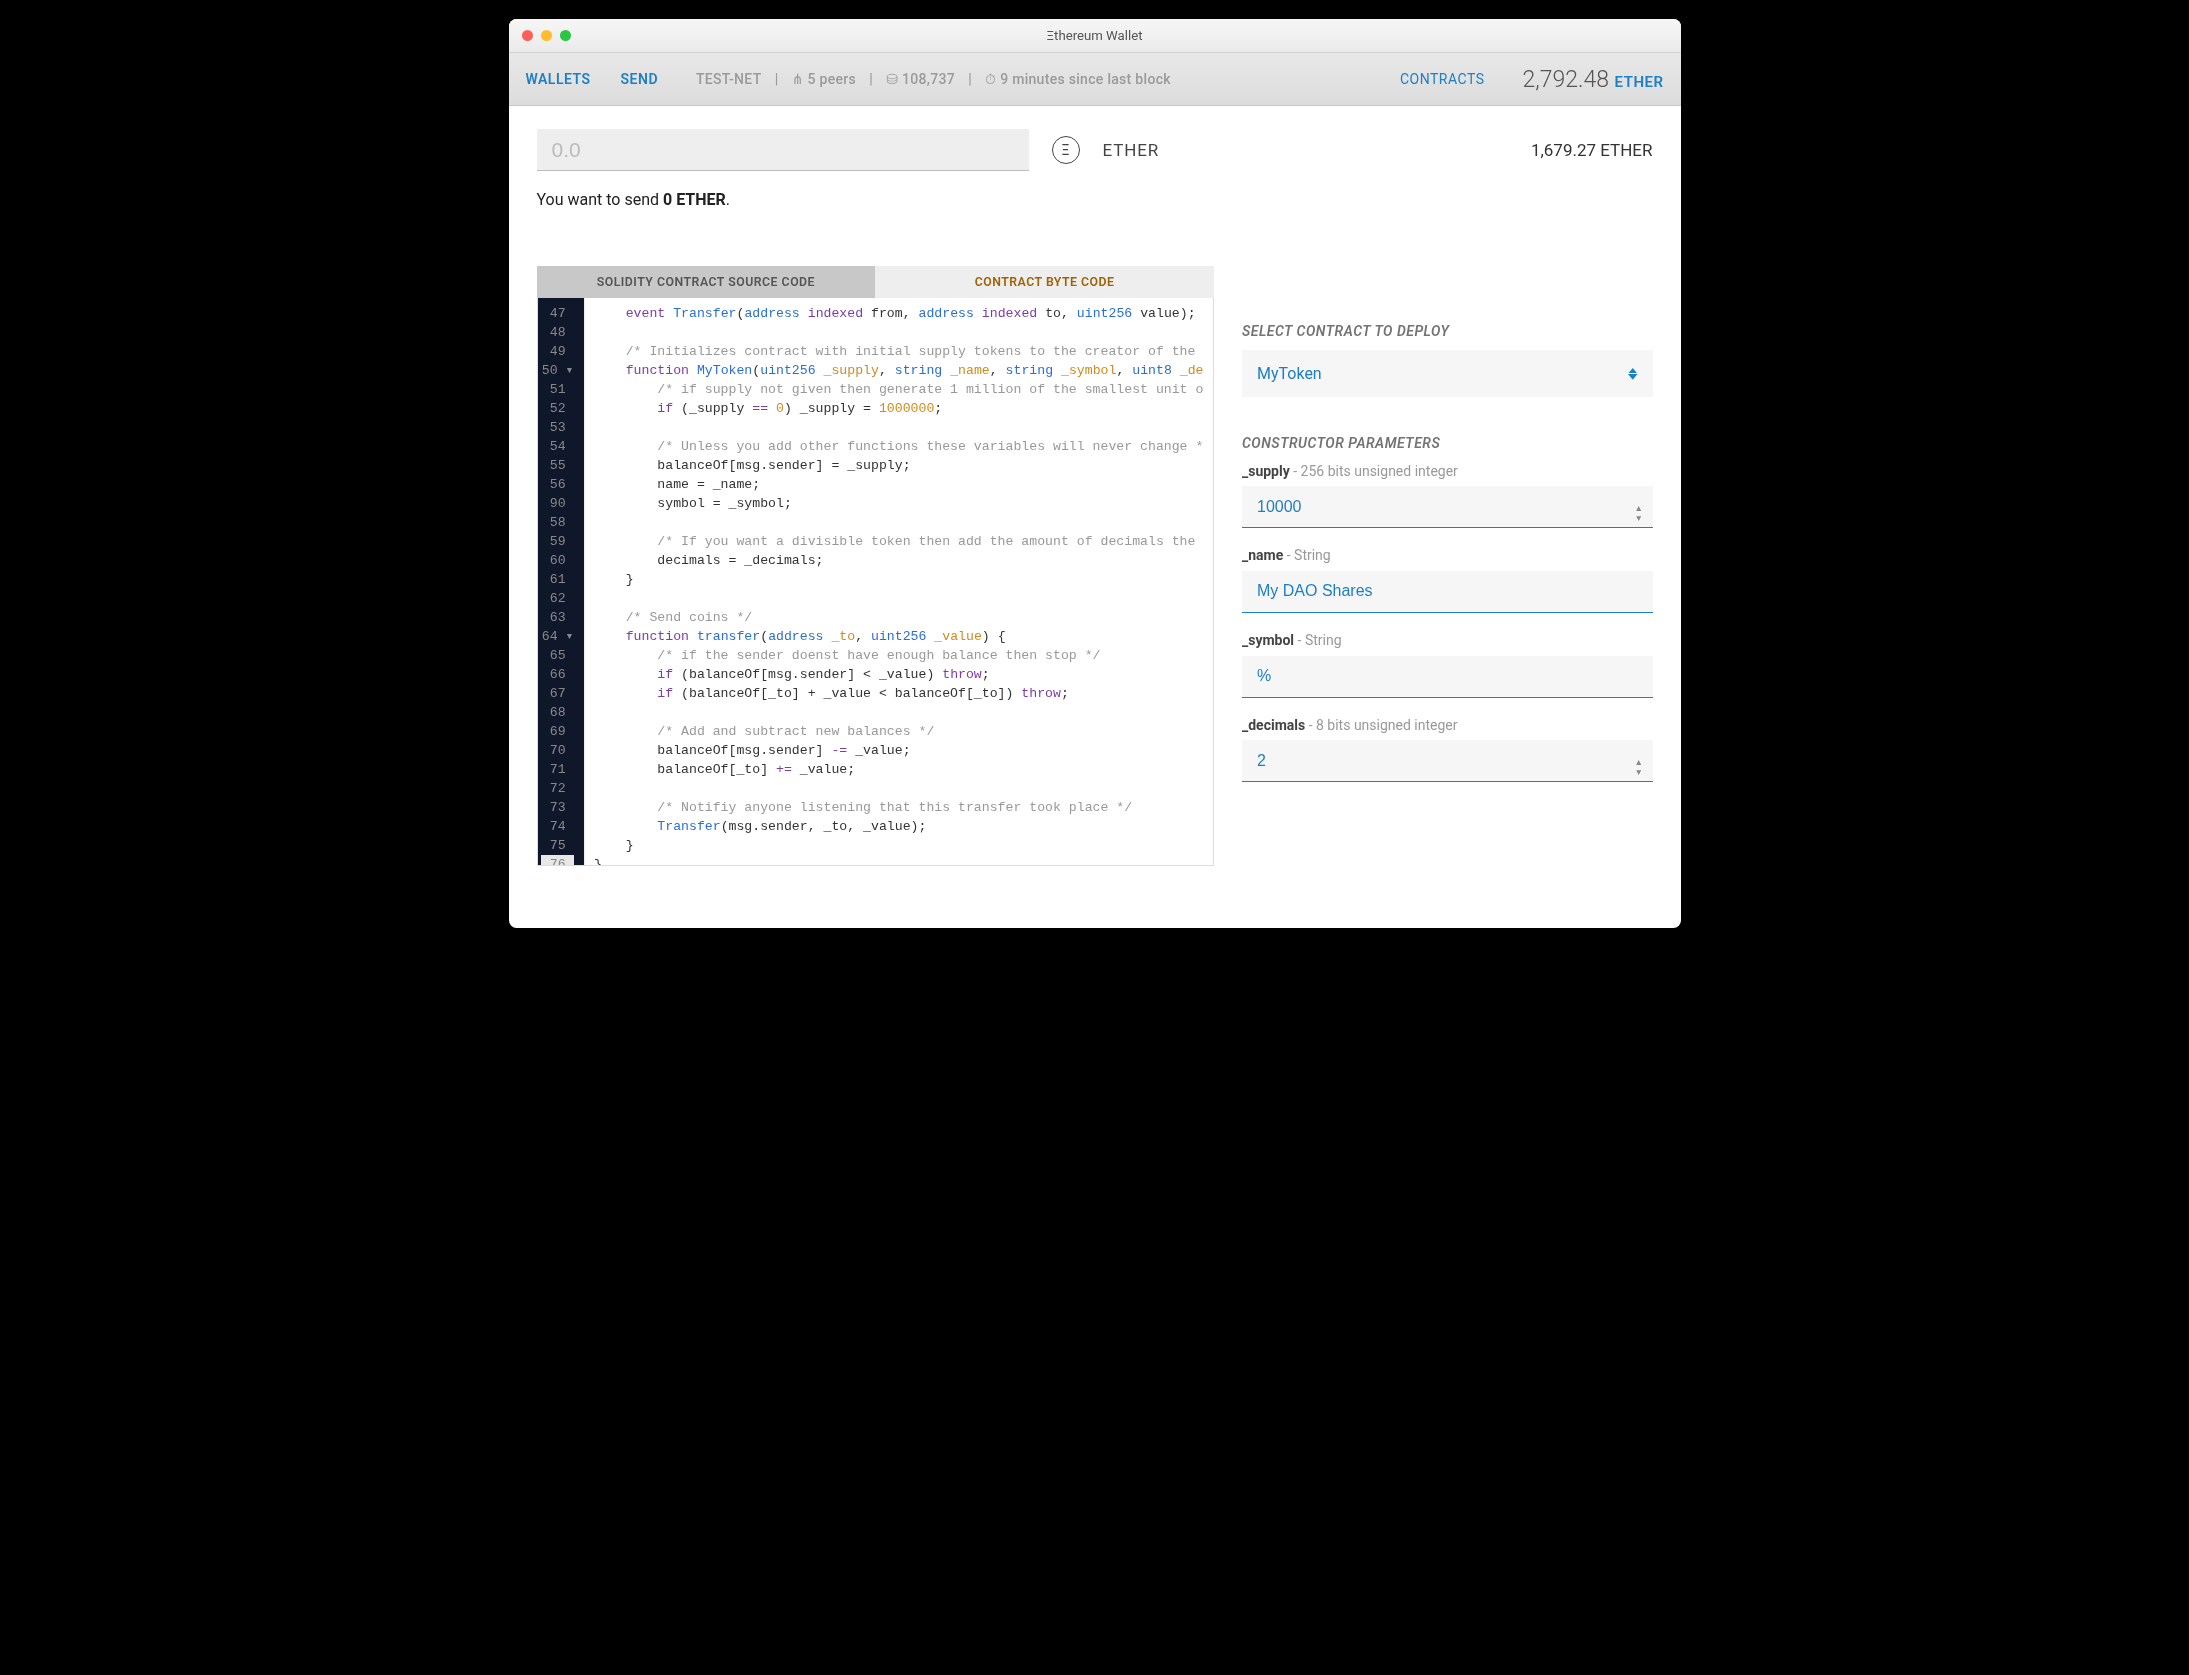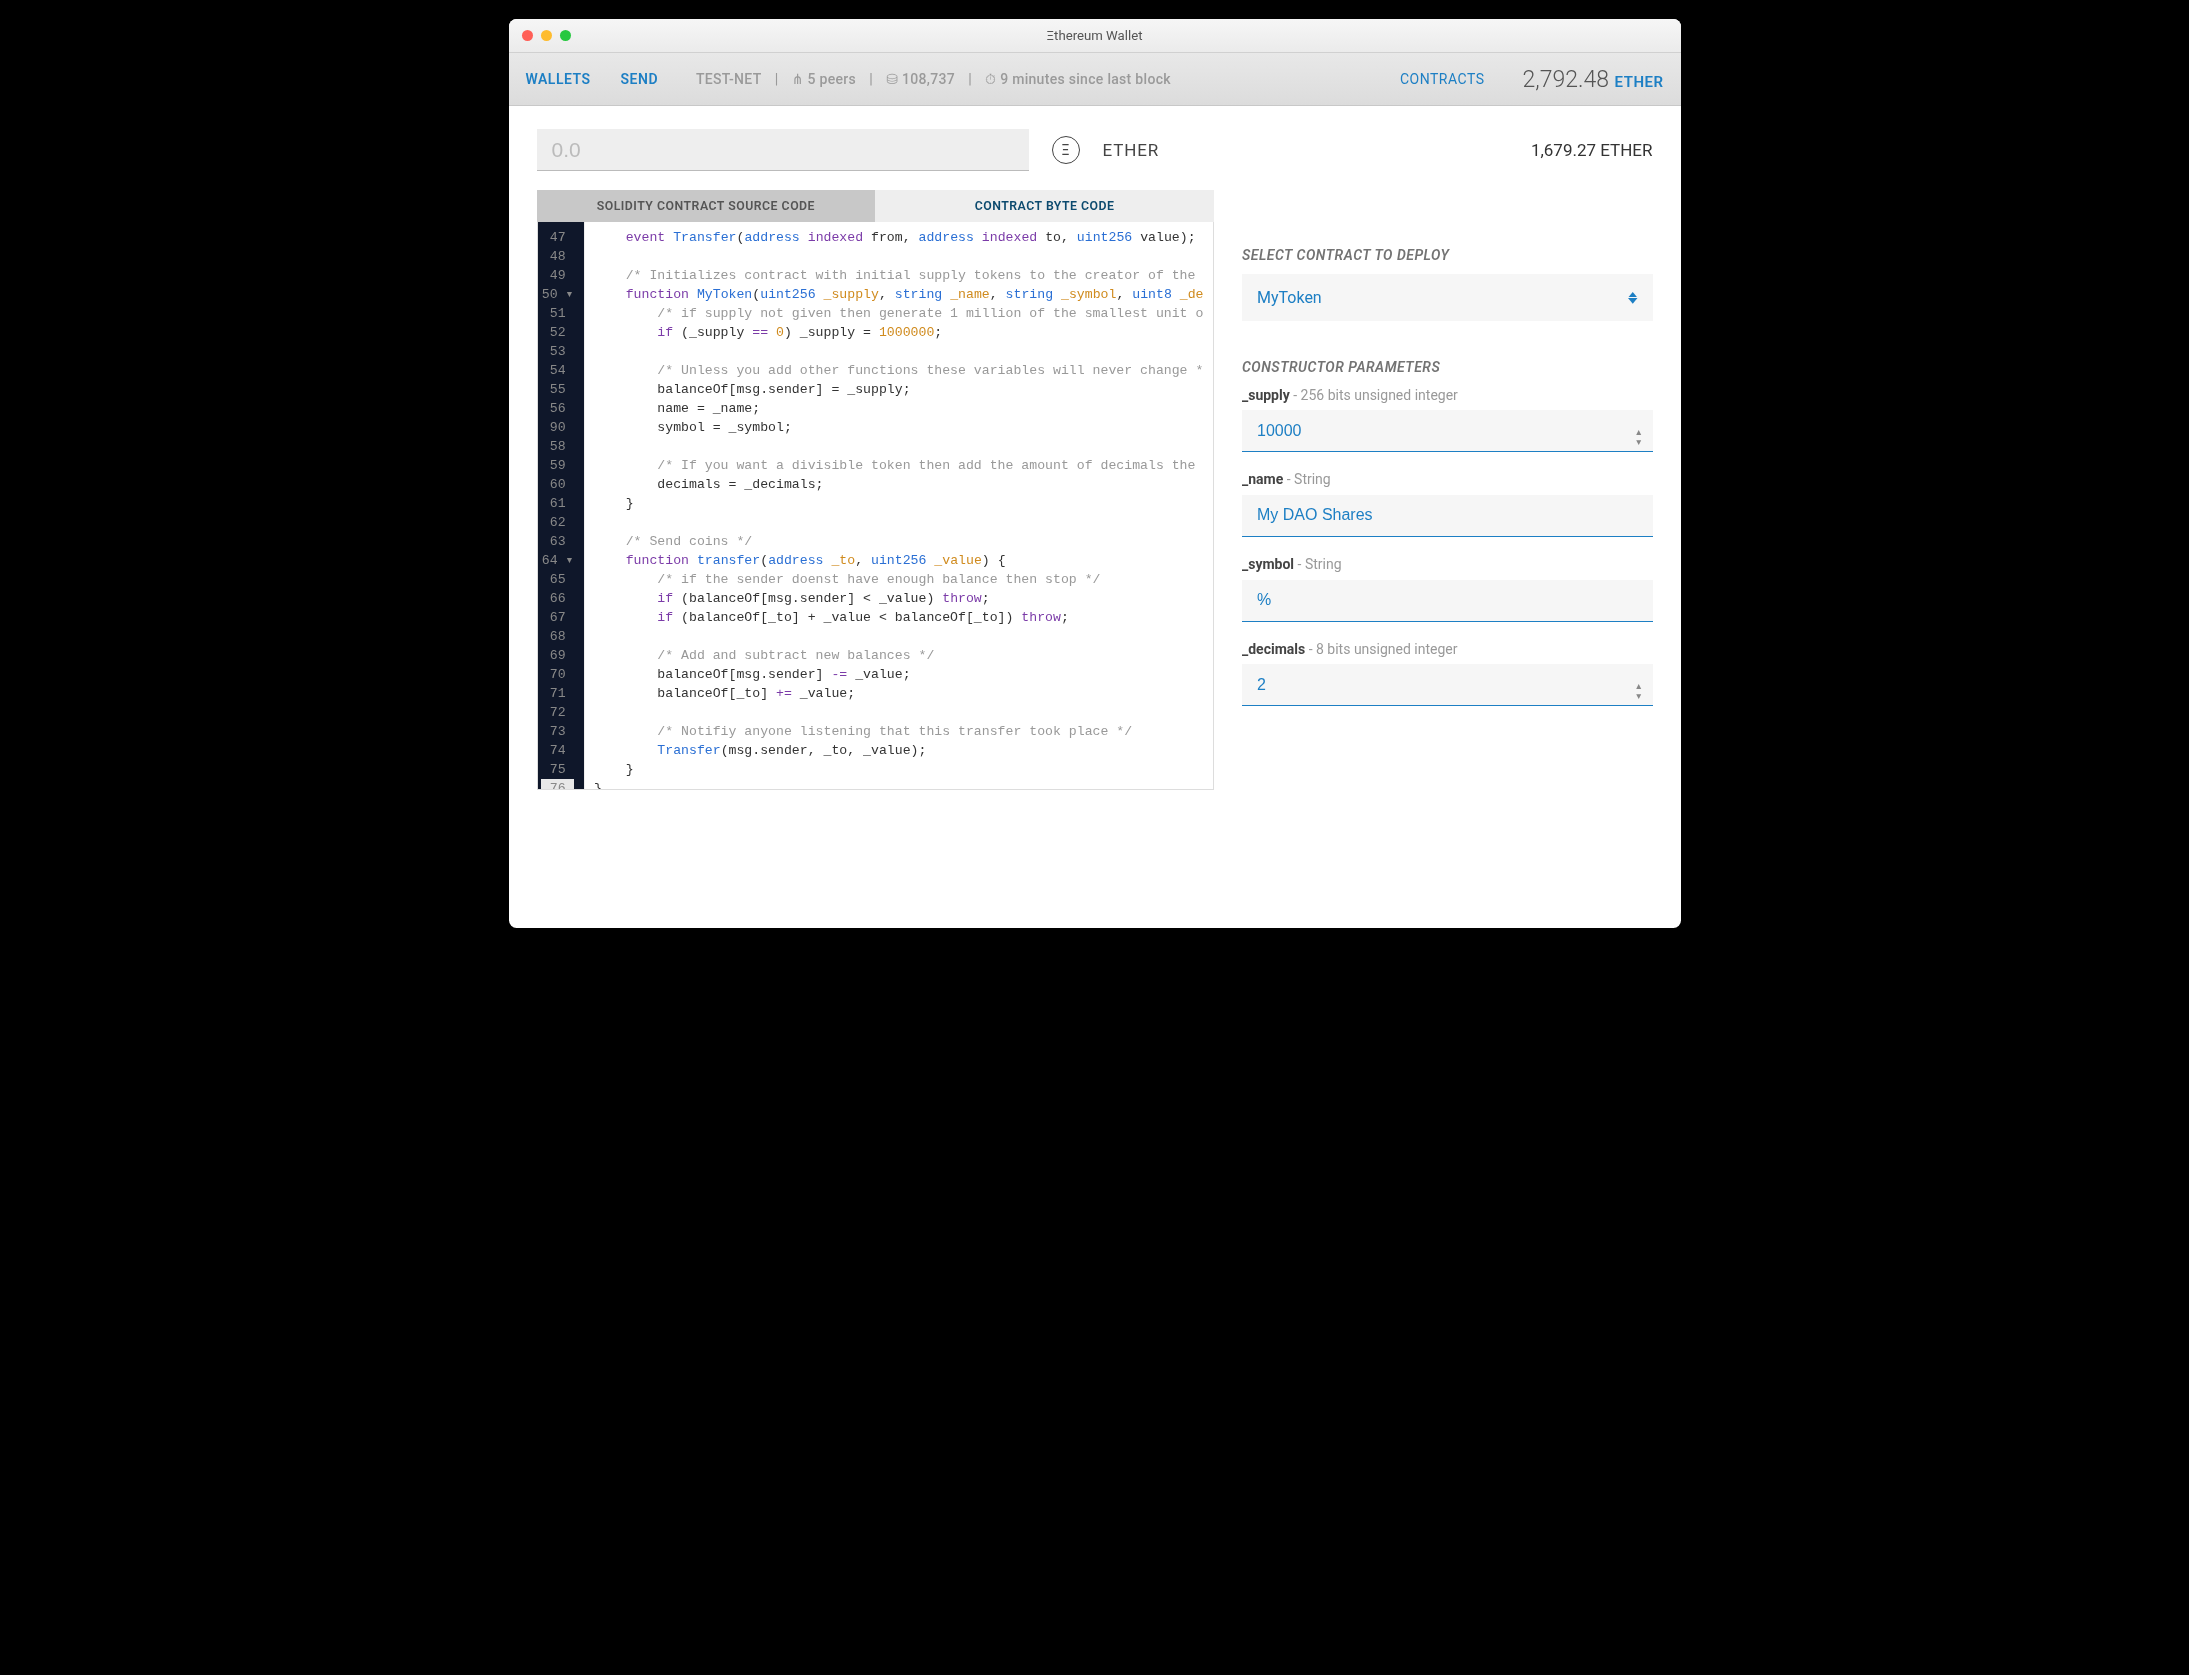--- a/index.html
+++ b/index.html
@@ -26,21 +26,21 @@
   .ether-label{font-size:17px;color:#444;letter-spacing:0.9px;}
   .balance-right{margin-left:auto;font-size:17px;color:#333;}
   .send-summary{font-size:16px;color:#222;margin-bottom:57px;}
   .send-summary b{font-weight:700;}
   .columns{display:flex;gap:28px;}
   .left-col{flex:0 0 644px;}
   .right-col{flex:1;padding-top:57px;}
   .tabs{display:flex;margin-bottom:0;}
   .tab{flex:1;height:32px;display:flex;align-items:center;justify-content:center;font-size:12.3px;letter-spacing:0.5px;font-weight:600;cursor:pointer;}
   .tab.active{background:#c8c8c8;color:#555;}
-  .tab.inactive{background:#eee;color:#0c4a6e;}
+  .tab.inactive{background:#eee;color:#a16207;}
   .editor{border:0.9px solid #ddd;border-top:none;height:568px;overflow:hidden;font-family:"Courier New",monospace;font-size:13.2px;background:#fff;display:flex;}
   .gutter{width:47px;background:#0f172a;text-align:center;color:#888;padding:5.7px 9.5px 5.7px 3.8px;line-height:19px;border-right:0.9px solid #eee;user-select:none;}
   .gutter .ln{height:19px;}
   .gutter .hl{background:#e8e8e8;}
   .code{flex:1;padding:5.7px 9.5px;line-height:19px;white-space:pre;overflow:hidden;color:#333;}
   .code .line{height:19px;}
   .kw{color:#7b3ba8;}
   .fn{color:#2a6fd4;}
   .ty{color:#2a6fd4;}
   .arg{color:#d08b1e;}
@@ -106,20 +106,23 @@
 
   <div class="content">
 
     <div class="amount-row">
       <input class="amount-input" value="0.0" style="">
       <div class="ether-icon">Ξ</div>
       <div class="ether-label">ETHER</div>
       <div class="balance-right">1,679.27 ETHER</div>
     </div>
 
+    <div class="send-summary">
+      <span>You want to send </span><b>0 ETHER</b><span>.</span>
+    </div>
 
     <div class="columns">
 
       <div class="left-col">
         <div class="tabs">
           <div class="tab active">SOLIDITY CONTRACT SOURCE CODE</div>
           <div class="tab inactive">CONTRACT BYTE CODE</div>
         </div>
         <div class="editor">
           <div class="gutter" id="gutter">

